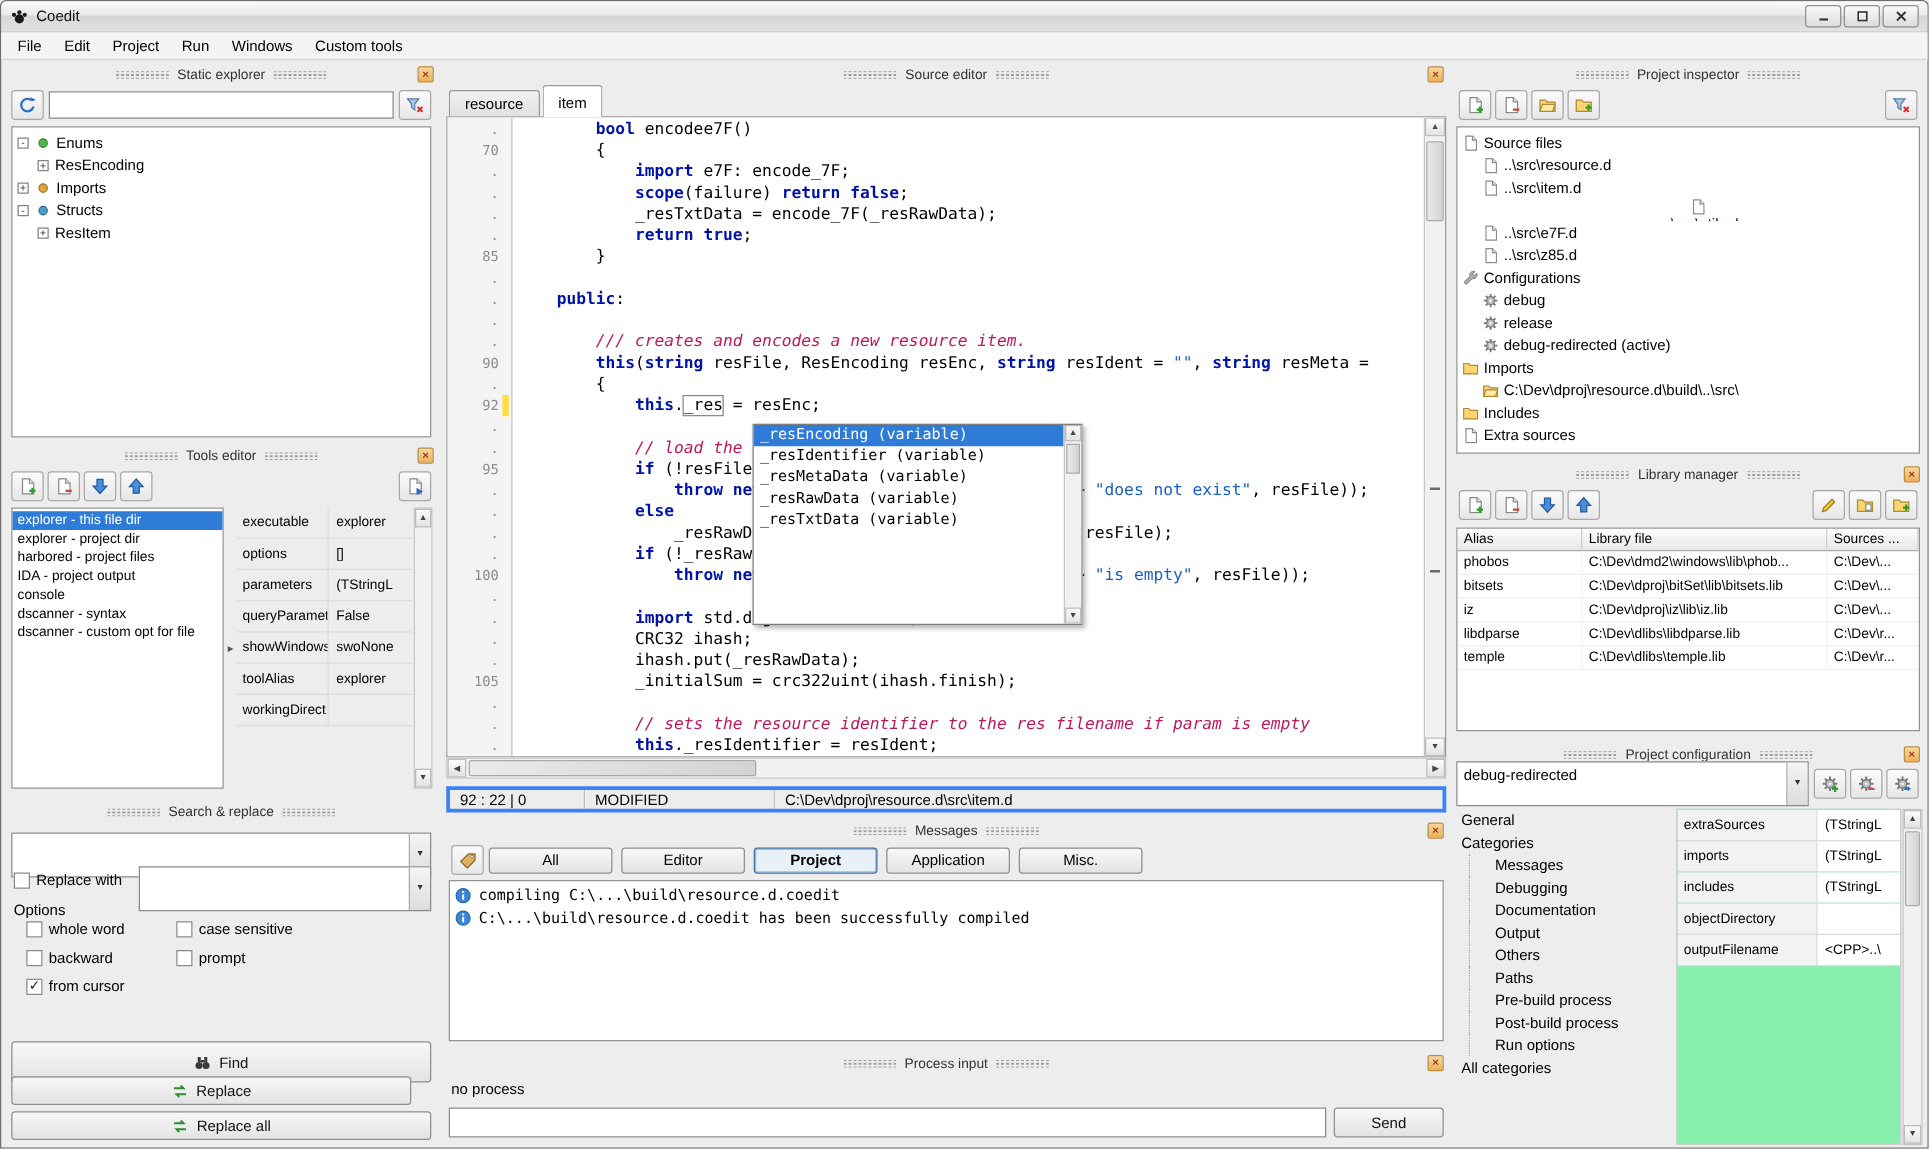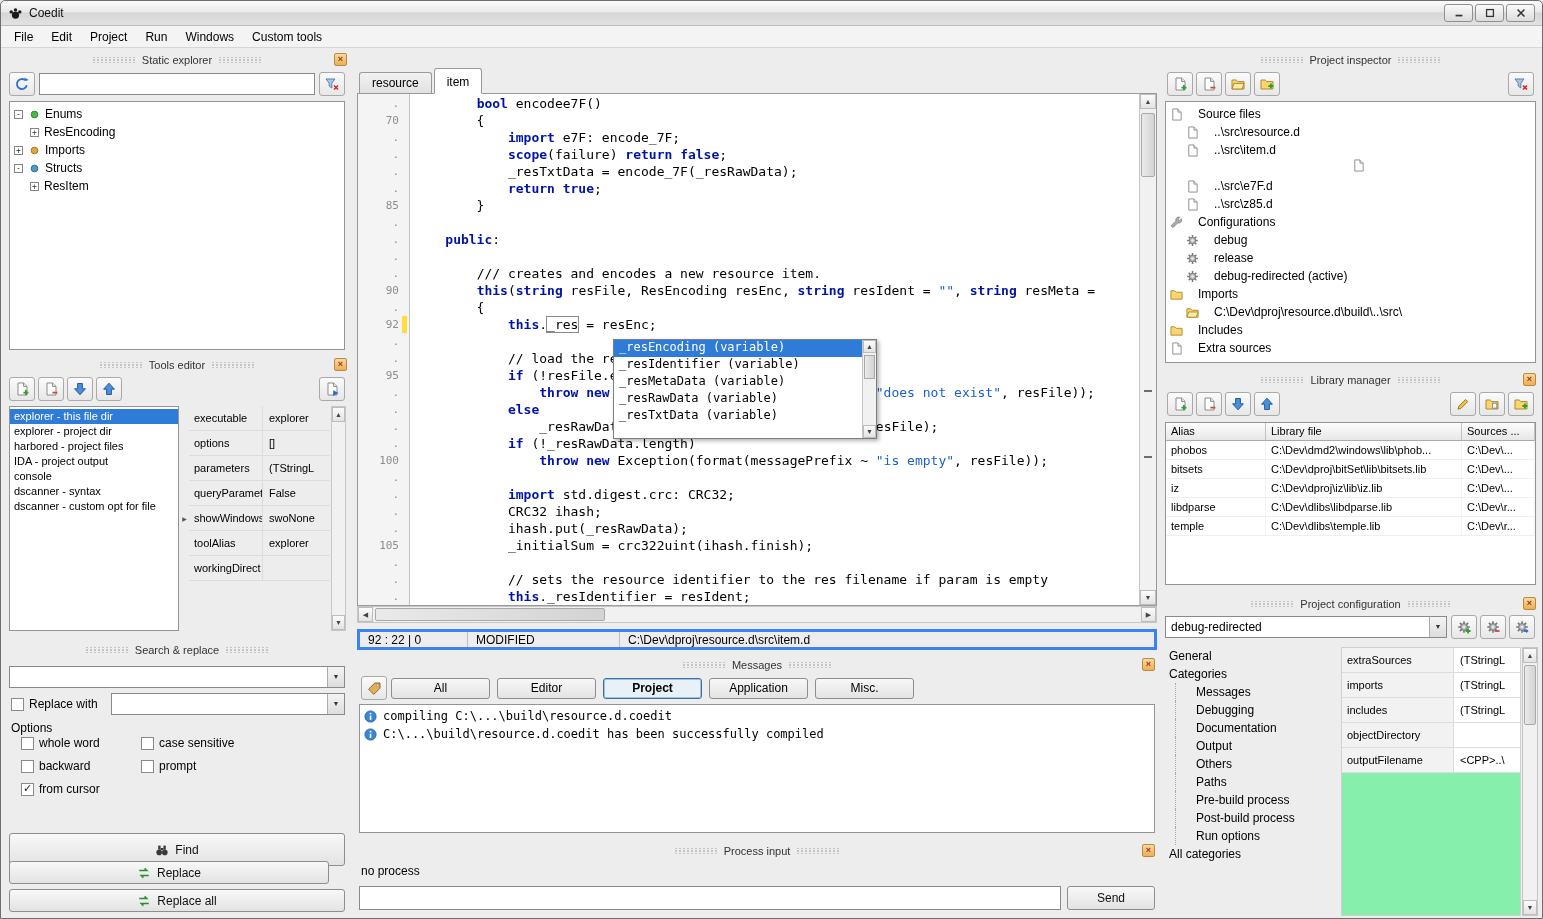--- a/index.html
+++ b/index.html
@@ -32,21 +32,21 @@
   .toolrow{position:absolute;left:4px;right:4px;top:19px;height:28px;display:flex;align-items:center;gap:4px;}
   .tgroup{display:flex;gap:3px;align-items:center;}
   .tbtn{width:26px;height:24px;border:1px solid #A9A9A9;border-radius:3px;background:linear-gradient(#FBFBFB,#E7E7E7);
     display:inline-flex;align-items:center;justify-content:center;}
   .ic{display:inline-block;width:14px;height:14px;}
   .ic svg{width:100%;height:100%;display:block;}
   .whitebox{background:#fff;border:1px solid #949494;}
   .txt{height:22px;border:1px solid #8A8A8A;background:#fff;padding:0 4px;font:12px "Liberation Sans",sans-serif;}
   .btn{border:1px solid #8E8E8E;border-radius:3px;background:linear-gradient(#F8F8F8,#E3E3E3);font-size:12px;
     display:flex;align-items:center;justify-content:center;gap:6px;color:#111;}
-  .combo{position:relative;background:#fff;border:1px solid #8A8A8A;height:22px;line-height:20px;padding:0 20px 0 5px;overflow:hidden;}
+  .combo{position:relative;background:#fff;border:1px solid #8A8A8A;height:36px;line-height:20px;padding:0 20px 0 5px;overflow:hidden;}
   .combo .arr{position:absolute;right:0;top:0;bottom:0;width:17px;background:linear-gradient(#F4F4F4,#DDD);
     border-left:1px solid #ABABAB;font-size:7px;color:#333;display:flex;align-items:center;justify-content:center;}
   .combo .arr::before{content:"▼";}
 
   
   .trow{height:18px;display:flex;align-items:center;white-space:nowrap;overflow:hidden;font-size:12px;}
   .trow .ic{margin-right:4px;width:13px;height:13px;flex:none;}
   .exp{width:9px;height:9px;border:1px solid #848484;background:#fff;color:#333;flex:none;
     font:8px/7px "DejaVu Sans Mono",monospace;text-align:center;margin-right:5px;}
   .tlb{overflow:hidden;text-overflow:clip;}
@@ -99,32 +99,32 @@
   .tab.active{background:#fff;height:26px;padding-top:6px;position:relative;z-index:2;margin-bottom:-1px;border-bottom:1px solid #fff;}
   .codewrap{position:absolute;left:0;right:0;top:43px;bottom:17px;background:#fff;border:1px solid #9A9A9A;border-top:none;overflow:hidden;}
   .gutterbg{position:absolute;left:0;top:0;bottom:0;width:52px;background:#F4F4F4;border-right:1px solid #C4C4C4;}
   .codelines{position:absolute;left:0;top:1px;right:17px;bottom:0;overflow:hidden;}
   .crow{display:flex;height:17px;font:13px/17px "DejaVu Sans Mono",monospace;white-space:pre;}
   .lg{width:44px;flex:none;text-align:right;padding-right:3px;color:#8D8D8D;font-size:11px;line-height:17px;}
   .lm{width:5px;flex:none;}
   .lm.on{background:#FFDE3C;}
   .lt{margin-left:7px;}
   .tk-k{color:#0013A8;font-weight:bold;}
-  .tk-c{color:#000000;}
+  .tk-c{color:#be185d;font-style:italic;}
   .tk-t{color:#1B5FC8;}
   .tk-b{outline:1px solid #8a8a8a;}
   #ed-vsb{right:0;top:0;bottom:0;width:17px;border:none;border-left:1px solid #C6C6C6;}
   #ed-vsb .up{top:0;left:0;right:0;width:auto;}
   #ed-vsb .dn{bottom:0;left:0;right:0;width:auto;}
   #ed-vthumb{left:1px;right:1px;top:19px;height:64px;}
   #ed-hsb{left:0;right:0;bottom:0;height:17px;}
   #ed-hsb .lf{left:0;top:0;bottom:0;height:auto;}
   #ed-hsb .rt{right:0;top:0;bottom:0;height:auto;}
   #ed-hthumb{left:17px;width:230px;}
-  .popup{position:absolute;left:255px;top:245px;width:264px;height:100px;background:#fff;border:1px solid #7E7E7E;
+  .popup{position:absolute;left:244px;top:245px;width:264px;height:161px;background:#fff;border:1px solid #7E7E7E;
     box-shadow:2px 2px 4px rgba(0,0,0,.3);z-index:6;}
   .cpitems{position:absolute;left:0;top:0;right:14px;bottom:0;overflow:hidden;}
   .cprow{height:17px;line-height:17px;padding-left:5px;font:12px "DejaVu Sans Mono",monospace;white-space:pre;}
   .cprow.sel{background:#2E7CD8;color:#fff;}
   .cpsb{position:absolute;right:0;top:0;bottom:0;width:14px;background:#F1F1F1;border-left:1px solid #C6C6C6;}
   .cpsb .sbtn{width:13px;height:13px;left:0;}
   .cpsb .up{top:0;}
   .cpsb .dn{bottom:0;}
   .cpthumb{position:absolute;left:1px;right:1px;top:15px;height:24px;background:linear-gradient(90deg,#EAEAEA,#D3D3D3);border:1px solid #A9A9A9;}
 
@@ -145,21 +145,21 @@
   .mrow .ic{width:13px;height:13px;flex:none;}
 
   #p-process{left:356px;top:841px;width:800px;height:76px;}
   #proc-status{position:absolute;left:4px;top:22px;font-size:12px;}
   #proc-input{position:absolute;left:2px;top:44px;width:702px;height:24px;}
   #proc-send{position:absolute;left:710px;right:2px;top:44px;height:24px;}
 
   
   #p-inspector{left:1162px;top:50px;width:375px;height:316px;}
   #insp-tree{position:absolute;left:2px;right:2px;top:50px;bottom:4px;padding-top:3px;overflow:hidden;}
-  #insp-tree .trow{padding-left:8px;gap:11px;}
+  #insp-tree .trow{padding-left:8px;}
 
   #p-library{left:1162px;top:370px;width:375px;height:220px;}
   #lib-table{position:absolute;left:2px;right:2px;top:51px;bottom:6px;overflow:hidden;}
   .lmhead{display:flex;height:18px;}
   .lmh{background:linear-gradient(#FDFDFD,#E7E7E7);border-right:1px solid #C2C2C2;border-bottom:1px solid #ABABAB;
     font-size:11px;padding:2px 0 0 5px;white-space:nowrap;overflow:hidden;}
   .lmrow{display:flex;height:19px;border-bottom:1px solid #EFEFEF;}
   .lmc{padding:3px 0 0 5px;font-size:11px;white-space:nowrap;overflow:hidden;border-right:1px solid #F3F3F3;}
   .c0{width:100px;flex:none;}
   .c1{width:196px;flex:none;}
@@ -460,20 +460,26 @@
       <span class="ic">
           <svg viewBox="0 0 14 14">
             <path d="M2.2 4.6h7.6L7.6 2.4M11.8 9.4H4.2l2.2 2.2" fill="none" stroke="#2C8F2C" stroke-width="1.5"></path>
           </svg>
         </span>
       <span>Replace all</span>
     </button>
   </div>
 
   <div class="panel" id="p-editor">
+    <div class="ptitle">
+      <span class="dotline"></span>
+      <span>Source editor</span>
+      <span class="dotline"></span>
+      <span class="pclose"></span>
+    </div>
     <div class="tabbar">
         <div class="tab">resource</div>
         <div class="tab active">item</div>
       </div>
     <div class="codewrap">
       <div class="gutterbg"></div>
       <div class="codelines">
           <div class="crow"><span class="lg">.</span><span class="lm"></span><span class="lt"><span class="tk-p">        </span><span class="tk-k">bool</span><span class="tk-p"> encodee7F()</span></span></div>
           <div class="crow"><span class="lg">70</span><span class="lm"></span><span class="lt"><span class="tk-p">        {</span></span></div>
           <div class="crow"><span class="lg">.</span><span class="lm"></span><span class="lt"><span class="tk-p">            </span><span class="tk-k">import</span><span class="tk-p"> e7F: encode_7F;</span></span></div>

